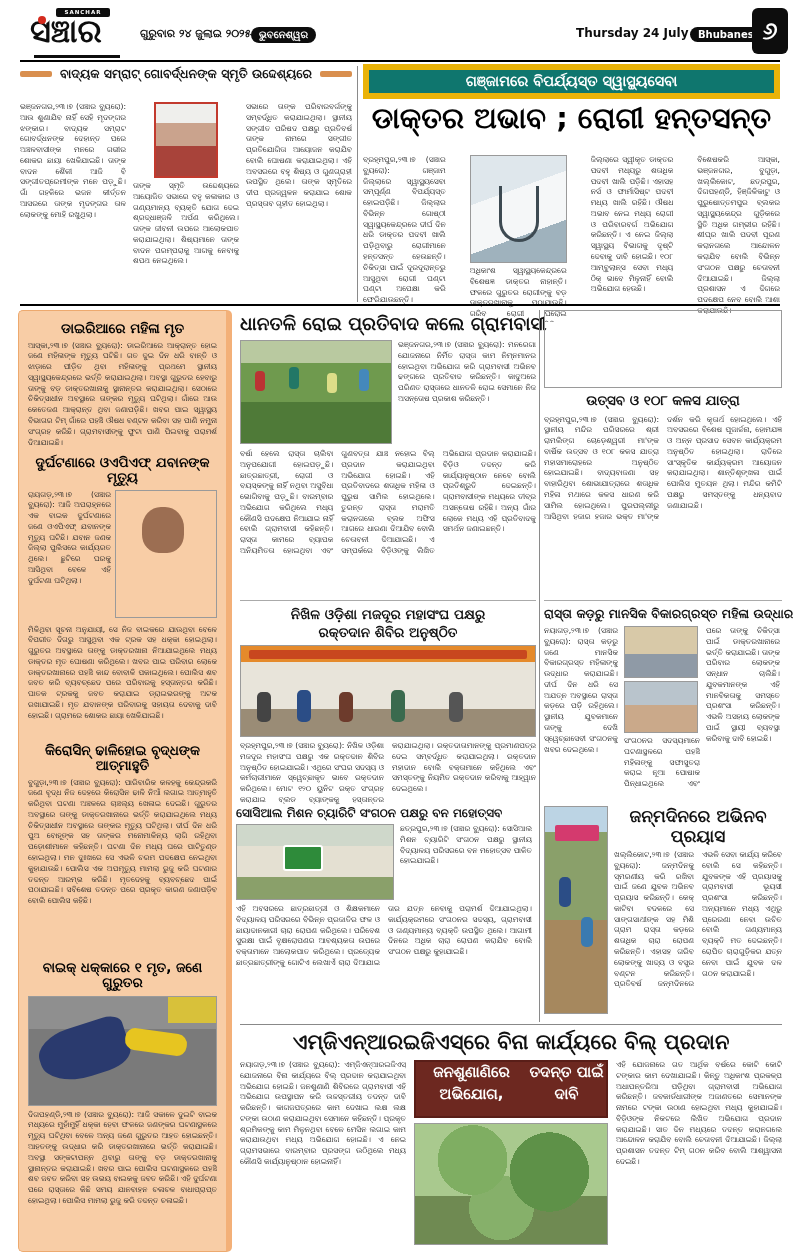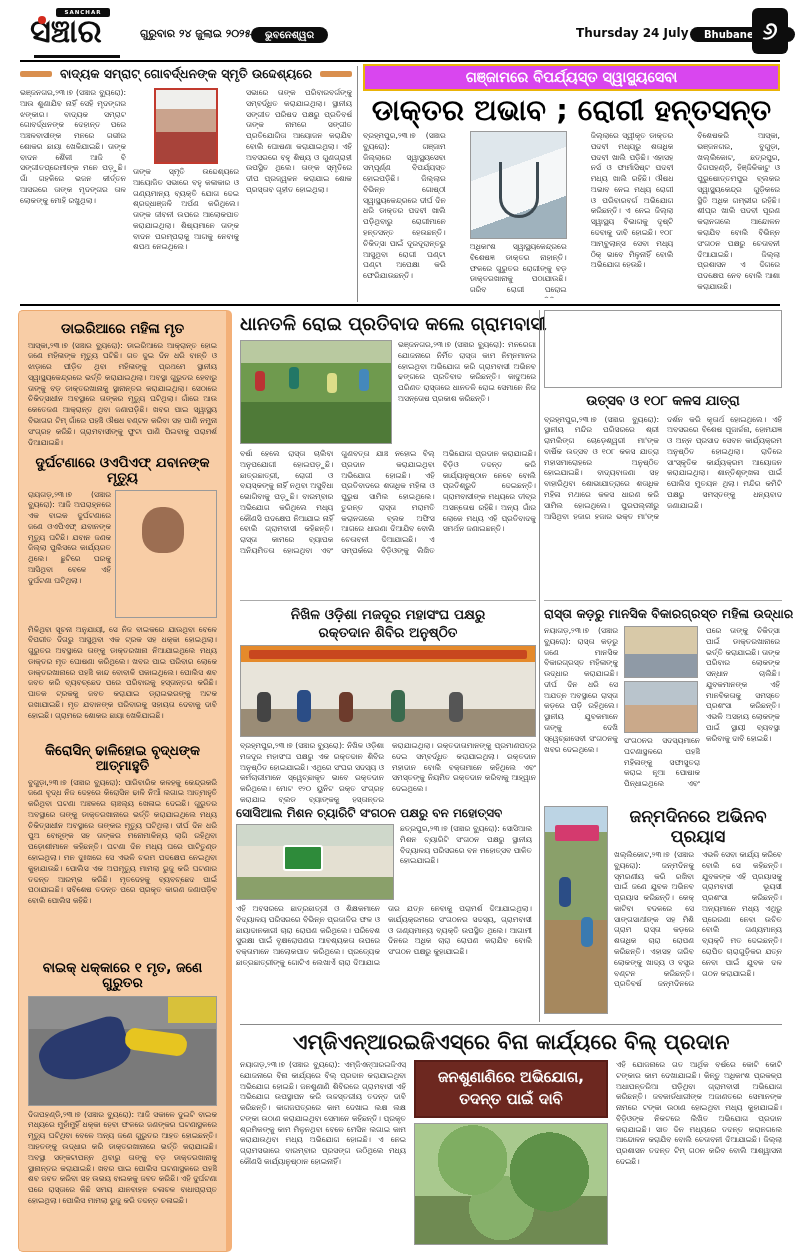--- a/index.html
+++ b/index.html
@@ -9,24 +9,24 @@
   .abs{position:absolute}
   .bt{font-size:7.6px;line-height:1.42;text-align:justify;color:#222;overflow:hidden}
   .cols2{column-count:2;column-gap:8px}
   .cols3{column-count:3;column-gap:8px}
   .rule-h{background:#000;height:1.5px}
   .rule-v{background:#8a8a8a;width:1px}
   .rule-light{background:#aaa;height:1px}
   .photo{position:relative;border:1px solid #9a9a9a;overflow:hidden}
   .kicker-bars{display:flex;align-items:center;gap:8px;justify-content:center}
   .kicker-bars .bar{height:6px;flex:1;background:#d98f4e;border-radius:2px}
-  .pill{background:#0d0d0d;color:#fff;border-radius:11px;padding:2px 14px;font-size:10px;font-weight:bold;display:inline-block}
-  .olive-bar{background:#d946ef;color:#fff;text-align:center;font-weight:bold;font-size:14.5px;padding:3px 0;border:2px solid #eab308}
+  .pill{background:#0d0d0d;color:#fff;border-radius:11px;padding:2px 8px;font-size:10px;font-weight:bold;display:inline-block}
+  .olive-bar{background:#0f766e;color:#fff;text-align:center;font-weight:bold;font-size:14.5px;padding:3px 0;border:6px solid #eab308}
   .blue-kicker{background:linear-gradient(90deg,#2e7cc0 0%,#cfe6f6 16%,#ffffff 45%,#ffffff 55%,#cfe6f6 84%,#2e7cc0 100%);text-align:center;font-weight:bold;font-size:13.5px;padding:2px 0;color:#000}
-  .maroon-box{background:#6d2820;border:2px solid #591e18;color:#fff;text-align:center;font-weight:bold;font-size:15px;line-height:1.45;display:flex;flex-direction:column;justify-content:center}
+  .maroon-box{background:#6d2820;border:2px solid #591e18;color:#fff;text-align:center;font-weight:bold;font-size:15px;line-height:1.45;display:flex;flex-direction:row;justify-content:center}
   .peach{background:#f8cda6;border:1.5px solid #eda96e;border-right:6px solid #f3b078;border-radius:5px}
   .boxhead{font-weight:bold;text-align:center;font-size:13.5px;color:#000;line-height:1.15}
 </style>
 </head>
 <body>
 
 <div class="page">
 
   <div class="abs" style="left:8px;top:0;width:800px;height:80px">
     <div class="abs" style="left:22px;top:8px;width:100px;height:50px">
@@ -44,35 +44,35 @@
       </div>
   </div>
   <div class="abs rule-h" style="left:20px;top:60px;width:760px"></div>
 
   <div class="abs" style="left:20px;top:66px;width:332px;height:236px">
     <div class="kicker-bars" style="height:16px">
       <span class="bar"></span>
       <span style="font-size:12.5px;font-weight:bold;white-space:nowrap">ବାଦ୍ୟକ ସମ୍ରାଟ୍ ଗୋବର୍ଦ୍ଧନଙ୍କ ସ୍ମୃତି ଉଦ୍ଦେଶ୍ୟରେ</span>
       <span class="bar"></span>
     </div>
-    <div style="display:flex;gap:7px;margin-top:6px;height:178px">
+    <div style="display:flex;gap:7px;margin-top:20px;height:178px">
       <div class="bt" style="width:106px">ଭଞ୍ଜନଗର,୨୩।୭ (ସଞ୍ଚାର ବ୍ୟୁରୋ): ଆଉ ଶୁଣାଯିବ ନାହିଁ ସେହି ମୃଦଙ୍ଗର ଝଙ୍କାର। ବାଦ୍ୟକ ସମ୍ରାଟ ଗୋବର୍ଦ୍ଧନଙ୍କ ଦେହାନ୍ତ ପରେ ଅଞ୍ଚଳବାସୀଙ୍କ ମନରେ ଗଭୀର ଶୋକର ଛାୟା ଖେଳିଯାଇଛି। ତାଙ୍କ ବାଦନ ଶୈଳୀ ଆଜି ବି ସଙ୍ଗୀତପ୍ରେମୀଙ୍କ ମନେ ପଡ଼ୁଛି। ଗାଁ ଗହଳିରେ ଭଜନ କୀର୍ତ୍ତନ ଆସରରେ ତାଙ୍କ ମୃଦଙ୍ଗର ତାଳ ଲୋକଙ୍କୁ ମୋହି ରଖୁଥିଲା।</div>
       <div style="width:106px">
         <div class="photo" style="width:64px;height:76px;margin:0 auto 3px auto;border:2px solid #c23a2e;background:linear-gradient(180deg,#efefec 0 26%,#caa38d 26% 58%,#a8433a 58% 100%)"></div>
         <div class="bt" style="height:96px">ତାଙ୍କ ସ୍ମୃତି ଉଦ୍ଦେଶ୍ୟରେ ଆୟୋଜିତ ସଭାରେ ବହୁ କଳାକାର ଓ ଗଣ୍ୟମାନ୍ୟ ବ୍ୟକ୍ତି ଯୋଗ ଦେଇ ଶ୍ରଦ୍ଧାଞ୍ଜଳି ଅର୍ପଣ କରିଥିଲେ। ତାଙ୍କ ଜୀବନୀ ଉପରେ ଆଲୋକପାତ କରାଯାଇଥିଲା। ଶିଷ୍ୟମାନେ ତାଙ୍କ ବାଦନ ପରମ୍ପରାକୁ ଆଗକୁ ନେବାକୁ ଶପଥ ନେଇଥିଲେ।</div>
       </div>
       <div class="bt" style="width:106px">ସଭାରେ ତାଙ୍କ ପରିବାରବର୍ଗଙ୍କୁ ସମ୍ବର୍ଦ୍ଧିତ କରାଯାଇଥିଲା। ସ୍ଥାନୀୟ ସଙ୍ଗୀତ ପରିଷଦ ପକ୍ଷରୁ ପ୍ରତିବର୍ଷ ତାଙ୍କ ନାମରେ ସଙ୍ଗୀତ ପ୍ରତିଯୋଗିତା ଆୟୋଜନ କରାଯିବ ବୋଲି ଘୋଷଣା କରାଯାଇଥିଲା। ଏହି ଅବସରରେ ବହୁ ଶିଷ୍ୟ ଓ ଗୁଣଗ୍ରାହୀ ଉପସ୍ଥିତ ଥିଲେ। ତାଙ୍କ ସ୍ମୃତିରେ ଦୀପ ପ୍ରଜ୍ୱଳନ କରାଯାଇ ଶୋକ ପ୍ରସ୍ତାବ ଗୃହୀତ ହୋଇଥିଲା।</div>
     </div>
   </div>
   <div class="abs rule-v" style="left:357px;top:66px;height:236px"></div>
 
   <div class="abs" style="left:363px;top:64px;width:417px;height:238px">
     <div class="olive-bar">ଗଞ୍ଜାମରେ ବିପର୍ଯ୍ୟସ୍ତ ସ୍ୱାସ୍ଥ୍ୟସେବା</div>
     <div style="font-size:29px;font-weight:bold;text-align:center;margin-top:2px;color:#000;white-space:nowrap">ଡାକ୍ତର ଅଭାବ ; ରୋଗୀ ହନ୍ତସନ୍ତ</div>
-    <div style="display:flex;gap:24px;margin-top:3px;height:168px">
+    <div style="display:flex;gap:24px;margin-top:19px;height:168px">
       <div class="bt" style="width:99px">ବ୍ରହ୍ମପୁର,୨୩।୭ (ସଞ୍ଚାର ବ୍ୟୁରୋ): ଗଞ୍ଜାମ ଜିଲ୍ଲାରେ ସ୍ୱାସ୍ଥ୍ୟସେବା ସମ୍ପୂର୍ଣ୍ଣ ବିପର୍ଯ୍ୟସ୍ତ ହୋଇପଡ଼ିଛି। ଜିଲ୍ଲାର ବିଭିନ୍ନ ଗୋଷ୍ଠୀ ସ୍ୱାସ୍ଥ୍ୟକେନ୍ଦ୍ରରେ ଦୀର୍ଘ ଦିନ ଧରି ଡାକ୍ତର ପଦବୀ ଖାଲି ପଡ଼ିଥିବାରୁ ରୋଗୀମାନେ ହନ୍ତସନ୍ତ ହେଉଛନ୍ତି। ଚିକିତ୍ସା ପାଇଁ ଦୂରଦୂରାନ୍ତରୁ ଆସୁଥିବା ରୋଗୀ ଘଣ୍ଟା ଘଣ୍ଟା ଅପେକ୍ଷା କରି ଫେରିଯାଉଛନ୍ତି।</div>
       <div style="width:99px">
         <div class="photo" style="width:97px;height:108px;margin-bottom:3px;background:linear-gradient(160deg,#dfe7ec 0 35%,#f5f7f8 35% 70%,#9fb2bd 70% 100%)">
           <div style="position:absolute;left:28px;top:30px;width:40px;height:56px;border:3px solid #3d4a52;border-top:none;border-radius:0 0 22px 22px"></div>
         </div>
         <div class="bt" style="height:56px">ଅଧିକାଂଶ ସ୍ୱାସ୍ଥ୍ୟକେନ୍ଦ୍ରରେ ବିଶେଷଜ୍ଞ ଡାକ୍ତର ନାହାନ୍ତି। ଫଳରେ ଗୁରୁତର ରୋଗୀଙ୍କୁ ବଡ଼ ଡାକ୍ତରଖାନାକୁ ପଠାଯାଉଛି। ଗରିବ ରୋଗୀ ଘରୋଇ ଡାକ୍ତରଖାନାରେ ଚିକିତ୍ସା କରାଇବାକୁ ବାଧ୍ୟ ହେଉଛନ୍ତି।</div>
       </div>
       <div class="bt" style="width:99px">ଜିଲ୍ଲାରେ ସ୍ୱୀକୃତ ଡାକ୍ତର ପଦବୀ ମଧ୍ୟରୁ ଶତାଧିକ ପଦବୀ ଖାଲି ପଡ଼ିଛି। ଏହାସହ ନର୍ସ ଓ ଫାର୍ମାସିଷ୍ଟ ପଦବୀ ମଧ୍ୟ ଖାଲି ରହିଛି। ଔଷଧ ଅଭାବ ନେଇ ମଧ୍ୟ ରୋଗୀ ଓ ପରିବାରବର୍ଗ ଅଭିଯୋଗ କରିଛନ୍ତି। ଏ ନେଇ ଜିଲ୍ଲା ସ୍ୱାସ୍ଥ୍ୟ ବିଭାଗକୁ ଦୃଷ୍ଟି ଦେବାକୁ ଦାବି ହୋଇଛି। ୧୦୮ ଆମ୍ବୁଲାନ୍ସ ସେବା ମଧ୍ୟ ଠିକ୍ ଭାବେ ମିଳୁନାହିଁ ବୋଲି ଅଭିଯୋଗ ହେଉଛି।</div>
       <div class="bt" style="width:99px">ବିଶେଷକରି ଆସ୍କା, ଭଞ୍ଜନଗର, ବୁଗୁଡ଼ା, ଖଲ୍ଲିକୋଟ, ଛତ୍ରପୁର, ଦିଗପହଣ୍ଡି, ହିଞ୍ଜିଳିକାଟୁ ଓ ପୁରୁଷୋତ୍ତମପୁର ବ୍ଲକର ସ୍ୱାସ୍ଥ୍ୟକେନ୍ଦ୍ର ଗୁଡ଼ିକରେ ସ୍ଥିତି ଅଧିକ ଗମ୍ଭୀର ରହିଛି। ଶୀଘ୍ର ଖାଲି ପଦବୀ ପୂରଣ କରାନଗଲେ ଆନ୍ଦୋଳନ କରାଯିବ ବୋଲି ବିଭିନ୍ନ ସଂଗଠନ ପକ୍ଷରୁ ଚେତାବନୀ ଦିଆଯାଇଛି। ଜିଲ୍ଲା ପ୍ରଶାସନ ଏ ଦିଗରେ ପଦକ୍ଷେପ ନେବ ବୋଲି ଆଶା କରାଯାଉଛି।</div>
     </div>

